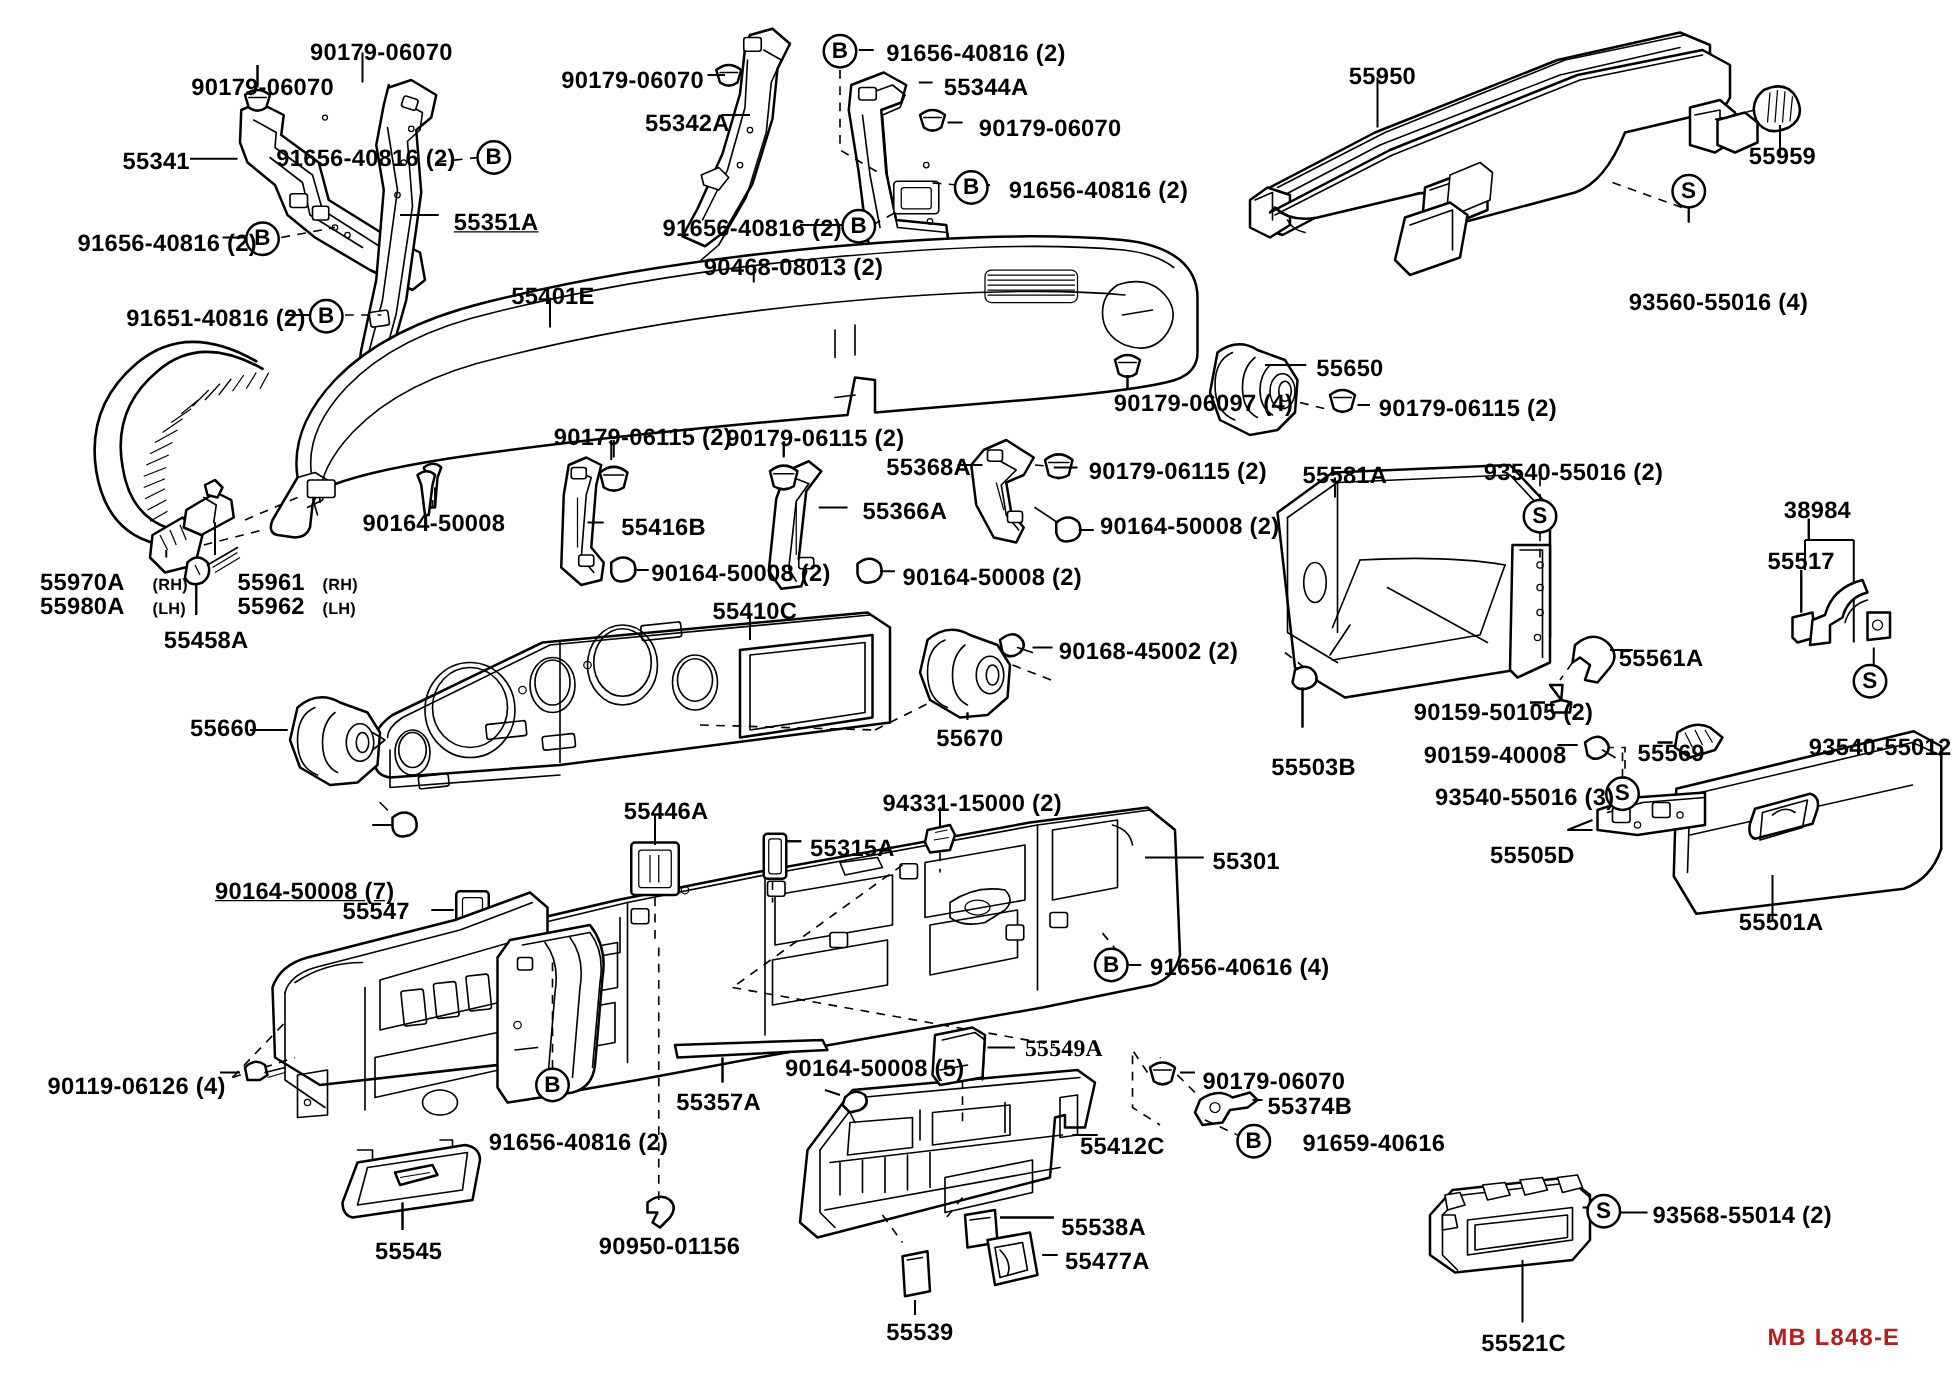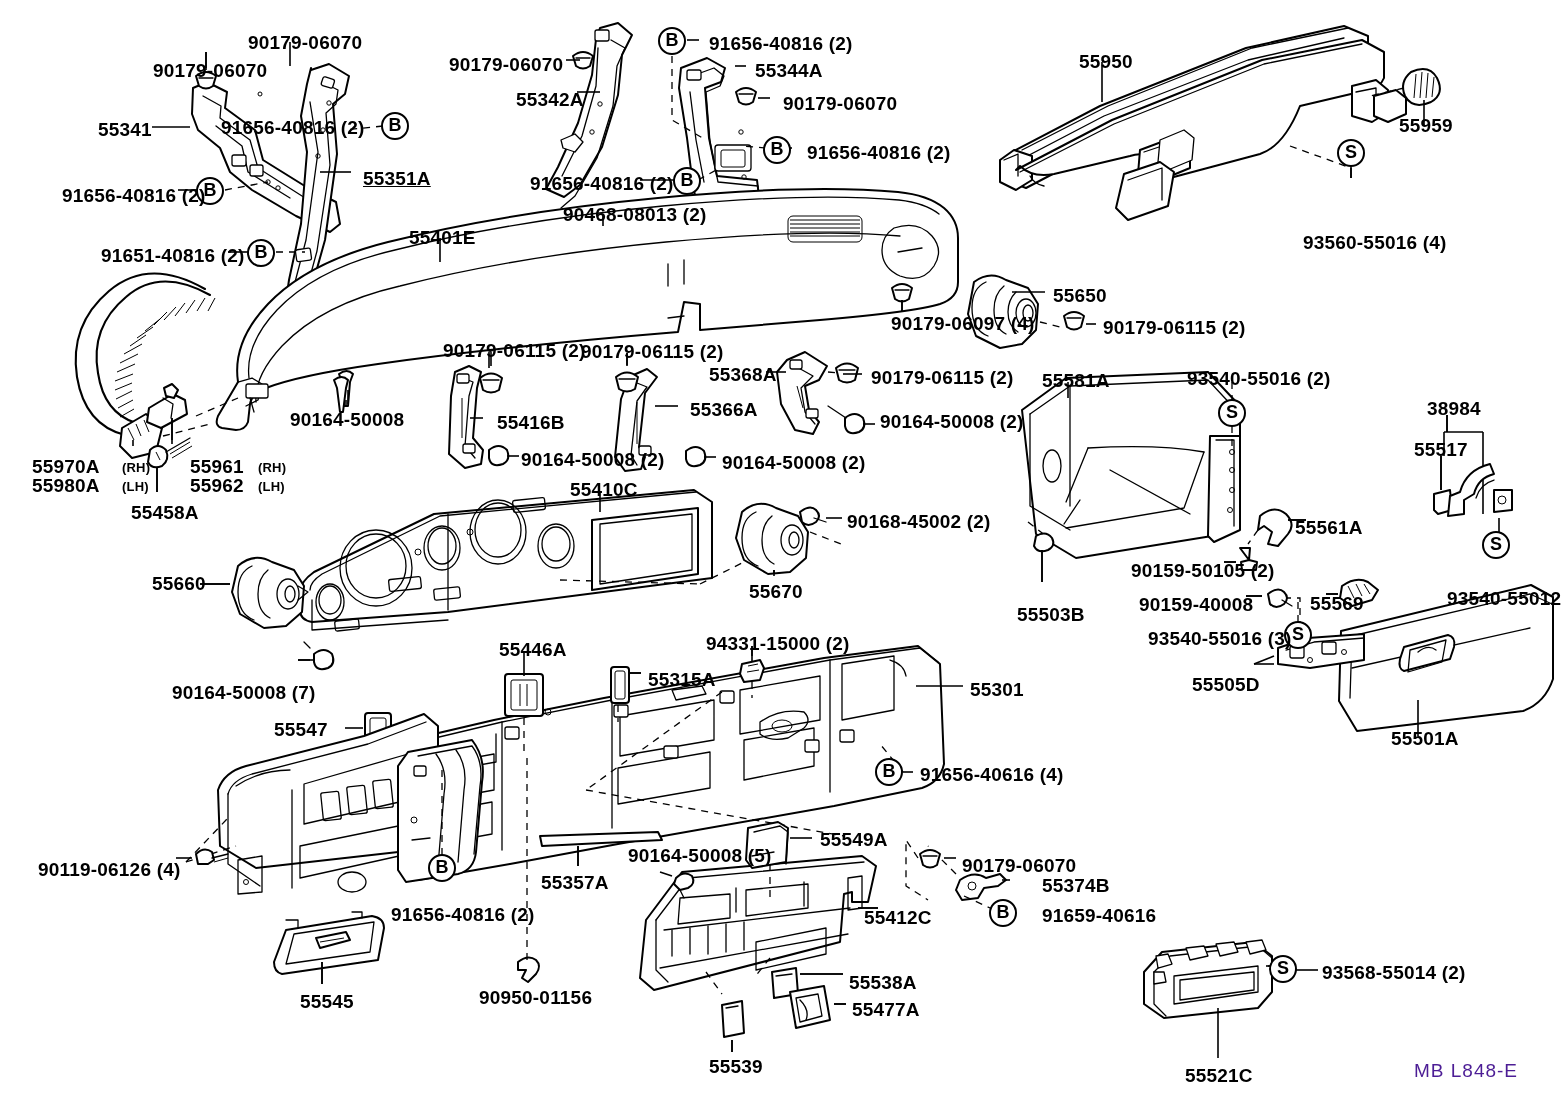--- a/index.html
+++ b/index.html
@@ -19,21 +19,21 @@
     font-weight:700;
     letter-spacing:0.2px;
     color:#000;
     white-space:nowrap;
     line-height:1.08;
   }
   .sub{font-size:13px;font-weight:700;}
   .foot{
     position:absolute;
     font-family:"Liberation Sans",sans-serif;
-    font-size:19px;font-weight:400;color:#4c1d95;
+    font-size:19px;font-weight:700;color:#b91c1c;
     letter-spacing:1px;
   }
 </style>
 </head>
 <body>
 
 <div id="sheet">
 
   <svg id="art" viewBox="0 0 1568 1098" xmlns="http://www.w3.org/2000/svg">
     <defs>
@@ -861,34 +861,34 @@
       <div class="lbl" style="left: 1447px; top: 561px; margin-top: 28px;">93540-55012</div>
       <div class="lbl" style="left: 1139px; top: 595px;">90159-40008</div>
       <div class="lbl" style="left: 1310px; top: 594px;">55569</div>
       <div class="lbl" style="left: 1148px; top: 629px;">93540-55016 (3)</div>
       <div class="lbl" style="left: 1192px; top: 675px;">55505D</div>
       <div class="lbl" style="left: 1391px; top: 729px;">55501A</div>
       <div class="lbl" style="left: 570px; top: 480px;">55410C</div>
       <div class="lbl" style="left: 847px; top: 512px;">90168-45002 (2)</div>
       <div class="lbl" style="left: 749px; top: 582px;">55670</div>
       <div class="lbl" style="left: 152px; top: 574px;">55660</div>
-      <div class="lbl" style="left: 172px; top: 683px;">90164-50008 (7)</div>
+      <div class="lbl" style="left: 172px; top: 704px; text-decoration: underline;">90164-50008 (7)</div>
       <div class="lbl" style="left: 274px; top: 720px;">55547</div>
       <div class="lbl" style="left: 499px; top: 640px;">55446A</div>
       <div class="lbl" style="left: 648px; top: 670px;">55315A</div>
       <div class="lbl" style="left: 706px; top: 634px;">94331-15000 (2)</div>
       <div class="lbl" style="left: 970px; top: 680px;">55301</div>
       <div class="lbl" style="left: 920px; top: 765px;">91656-40616 (4)</div>
       <div class="lbl" style="left: 38px; top: 860px;">90119-06126 (4)</div>
       <div class="lbl" style="left: 391px; top: 905px;">91656-40816 (2)</div>
       <div class="lbl" style="left: 541px; top: 873px;">55357A</div>
       <div class="lbl" style="left: 628px; top: 846px;">90164-50008 (5)</div>
-      <div class="lbl" style="left: 820px; top: 830px;">55549A</div>
+      <div class="lbl" style="left: 820px; top: 830px; font-family: Liberation Serif, serif;">55549A</div>
       <div class="lbl" style="left: 962px; top: 856px;">90179-06070</div>
-      <div class="lbl" style="left: 1014px; top: 876px; margin-left: 28px;">55374B</div>
+      <div class="lbl" style="left: 1014px; top: 876px;">55374B</div>
       <div class="lbl" style="left: 1042px; top: 906px;">91659-40616</div>
       <div class="lbl" style="left: 864px; top: 908px;">55412C</div>
       <div class="lbl" style="left: 849px; top: 973px;">55538A</div>
       <div class="lbl" style="left: 852px; top: 1000px;">55477A</div>
       <div class="lbl" style="left: 709px; top: 1057px;">55539</div>
       <div class="lbl" style="left: 300px; top: 992px;">55545</div>
       <div class="lbl" style="left: 479px; top: 988px;">90950-01156</div>
       <div class="lbl" style="left: 1322px; top: 963px;">93568-55014 (2)</div>
       <div class="lbl" style="left: 1185px; top: 1066px;">55521C</div>
       <div class="lbl" style="left: 131px; top: 503px;">55458A</div>

